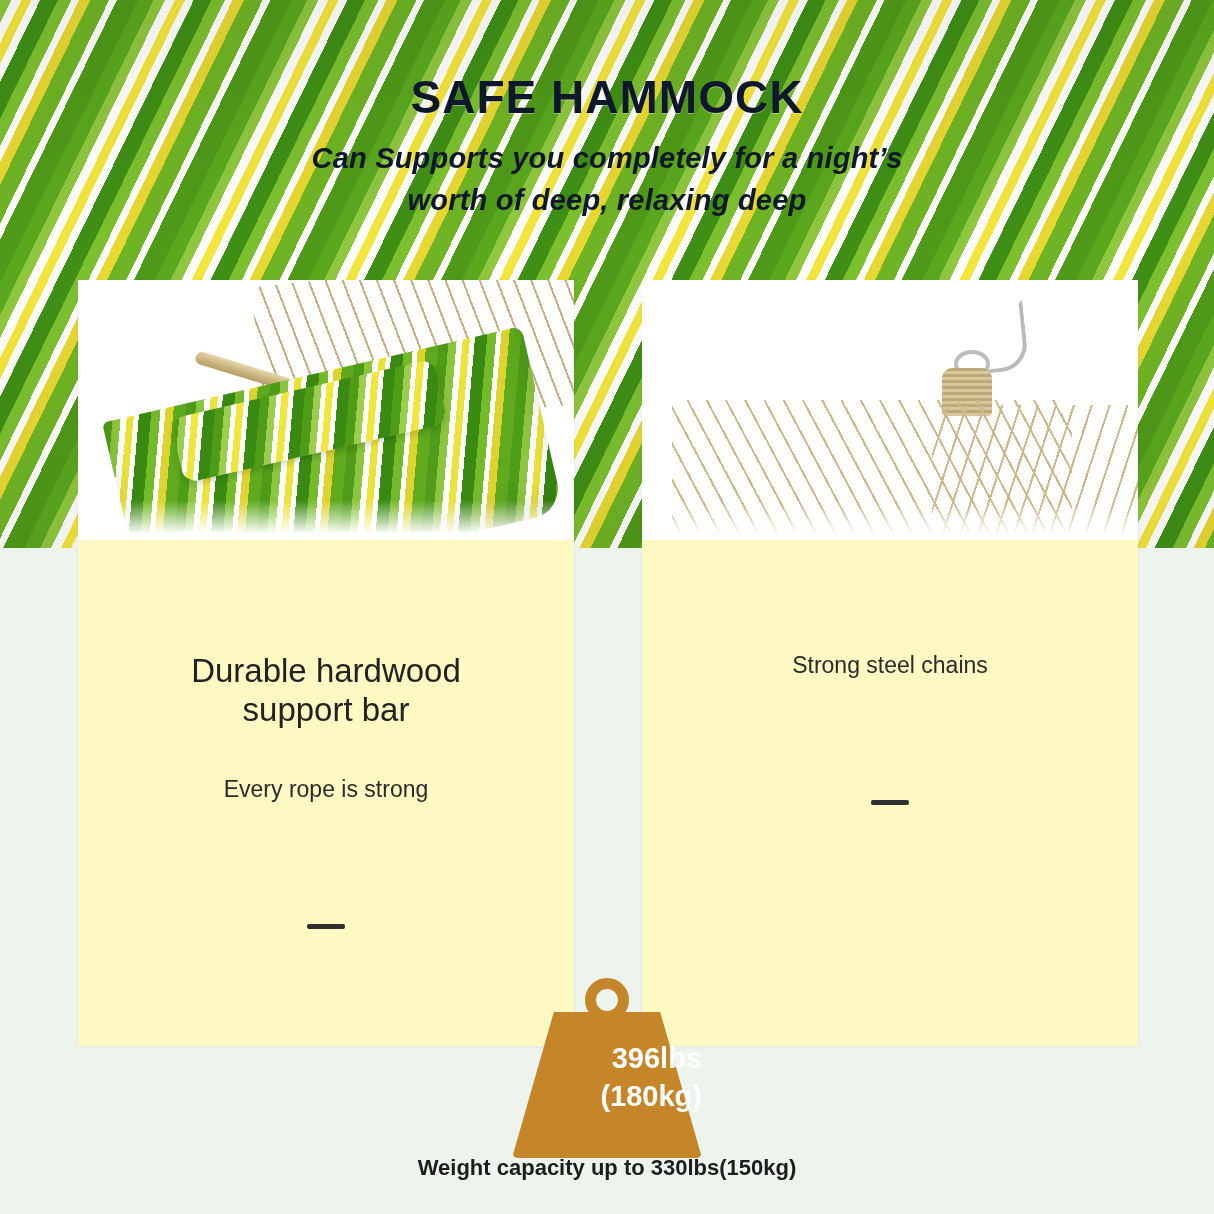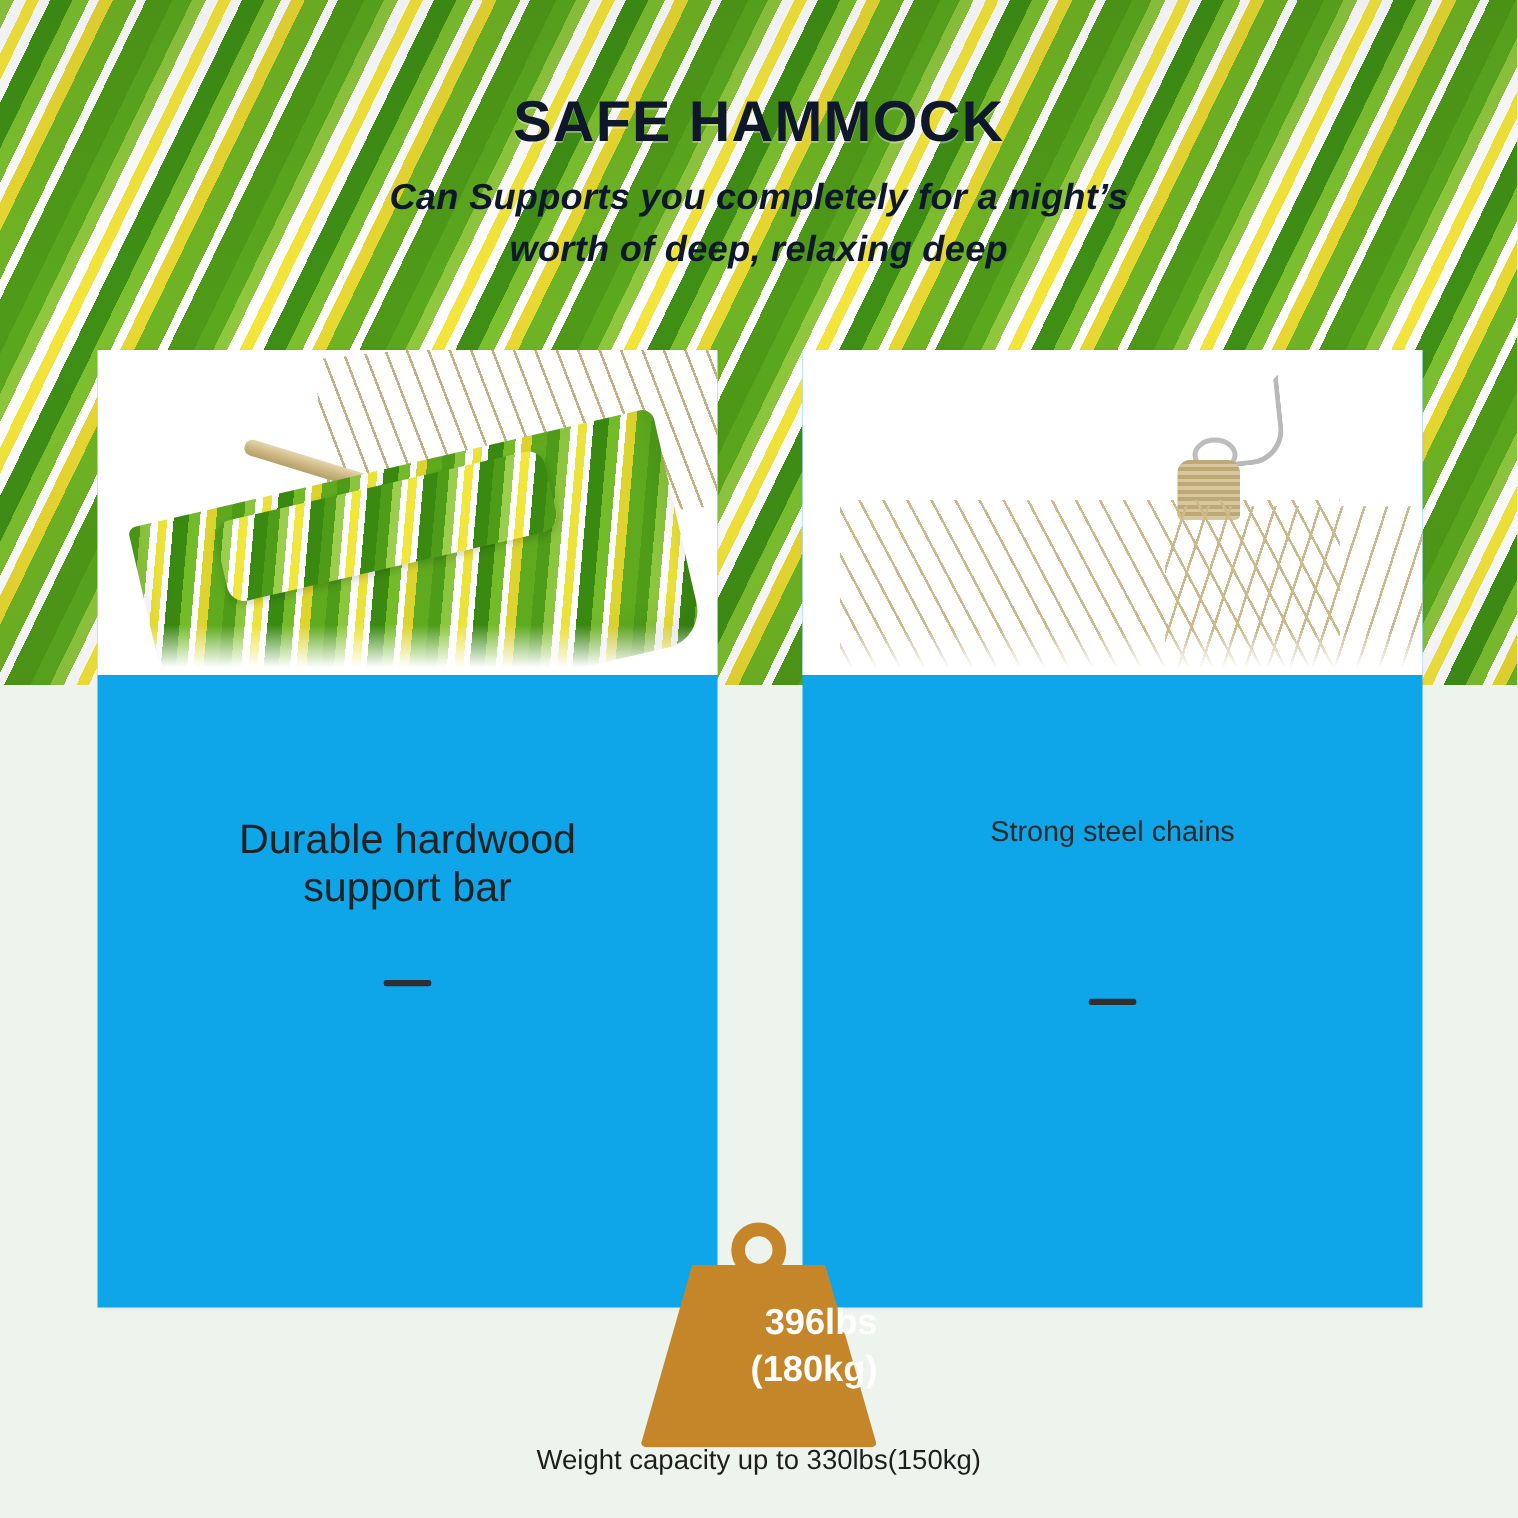--- a/index.html
+++ b/index.html
@@ -86,21 +86,21 @@
   .cards {
     position: absolute;
     top: 280px;
     left: 78px;
     width: 1060px;
     display: flex;
     justify-content: space-between;
   }
   .card {
     width: 496px;
-    background: #0ea5e9;
+    background: #fef9c3;
     box-shadow: 0 1px 4px rgba(0,0,0,0.05);
   }
   .card-photo {
     position: relative;
     width: 496px;
     height: 260px;
     background: #ffffff;
     overflow: hidden;
   }
 
@@ -315,21 +315,21 @@
     line-height: 1.3;
     text-align: right;
   }
   .caption {
     position: absolute;
     left: 0;
     top: 1155px;
     width: 1214px;
     text-align: center;
     font-size: 22px;
-    font-weight: normal;
+    font-weight: bold;
     color: #1d1d1d;
   }
 </style>
 </head>
 <body>
 
 <div class="page">
 
   <div class="hero">
     <div class="hero-stripes"></div>
@@ -349,20 +349,21 @@
         <div class="ph1-bar"></div>
         <div class="ph1-fabric"></div>
         <div class="ph1-pillow"></div>
         <div class="ph1-fade"></div>
       </div>
       <div class="card-body">
         <div class="card-title">
           <div>Durable hardwood</div>
           <div>support bar</div>
         </div>
+        <div class="card-sub">Every rope is strong</div>
         <span class="card-dash"></span>
       </div>
     </div>
 
     <div class="card">
       <div class="card-photo">
         <div class="ph2-hook"></div>
         <div class="ph2-ring"></div>
         <div class="ph2-knot"></div>
         <div class="ph2-fan"></div>

